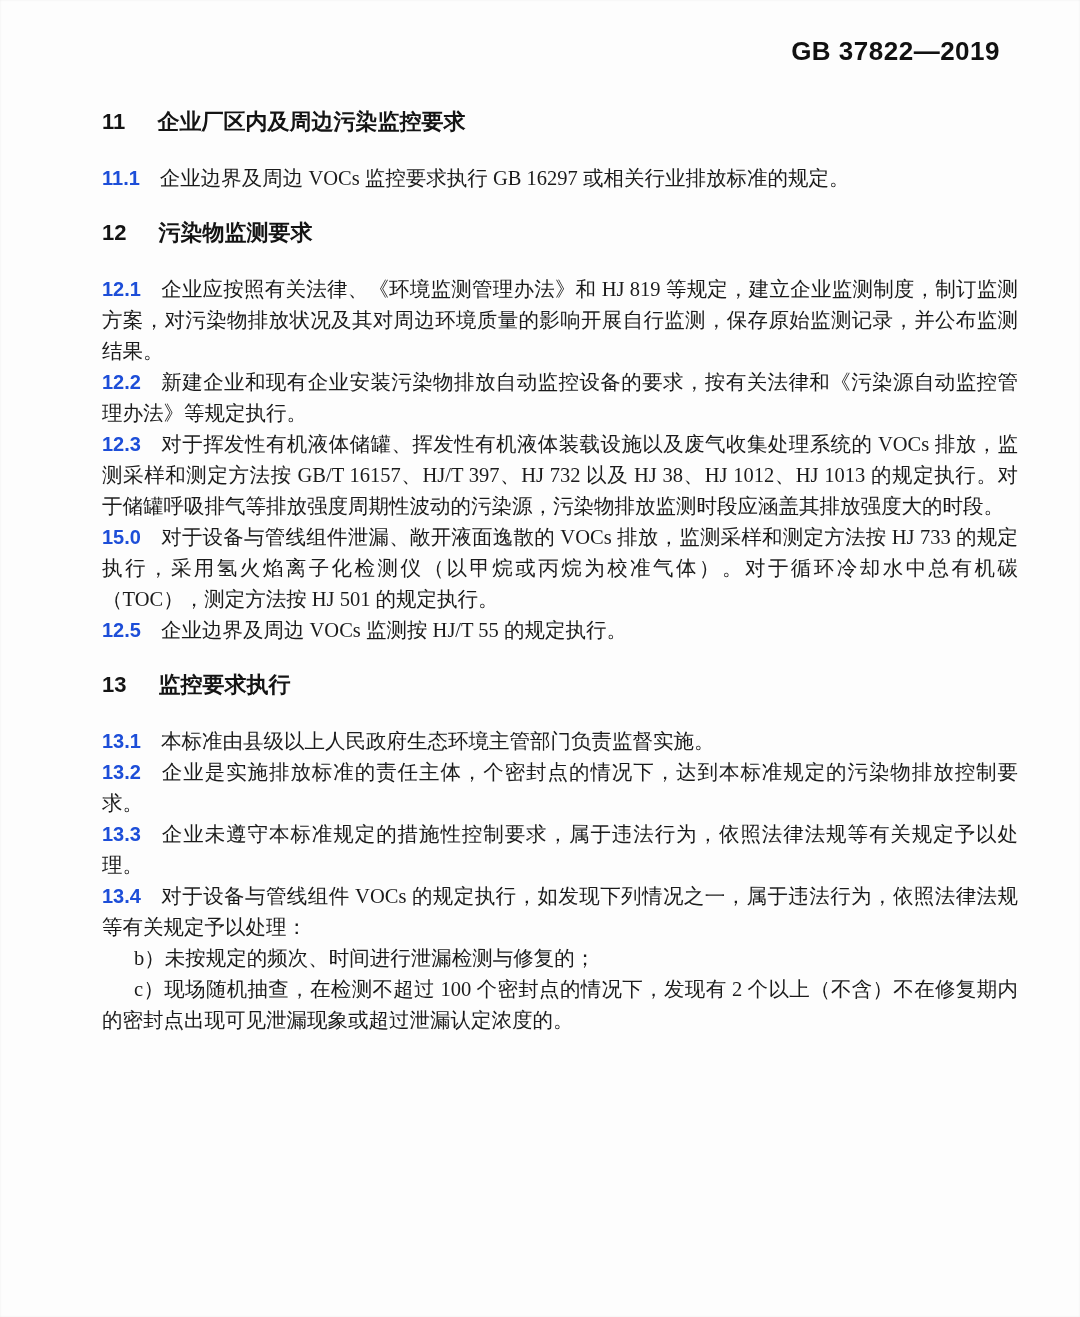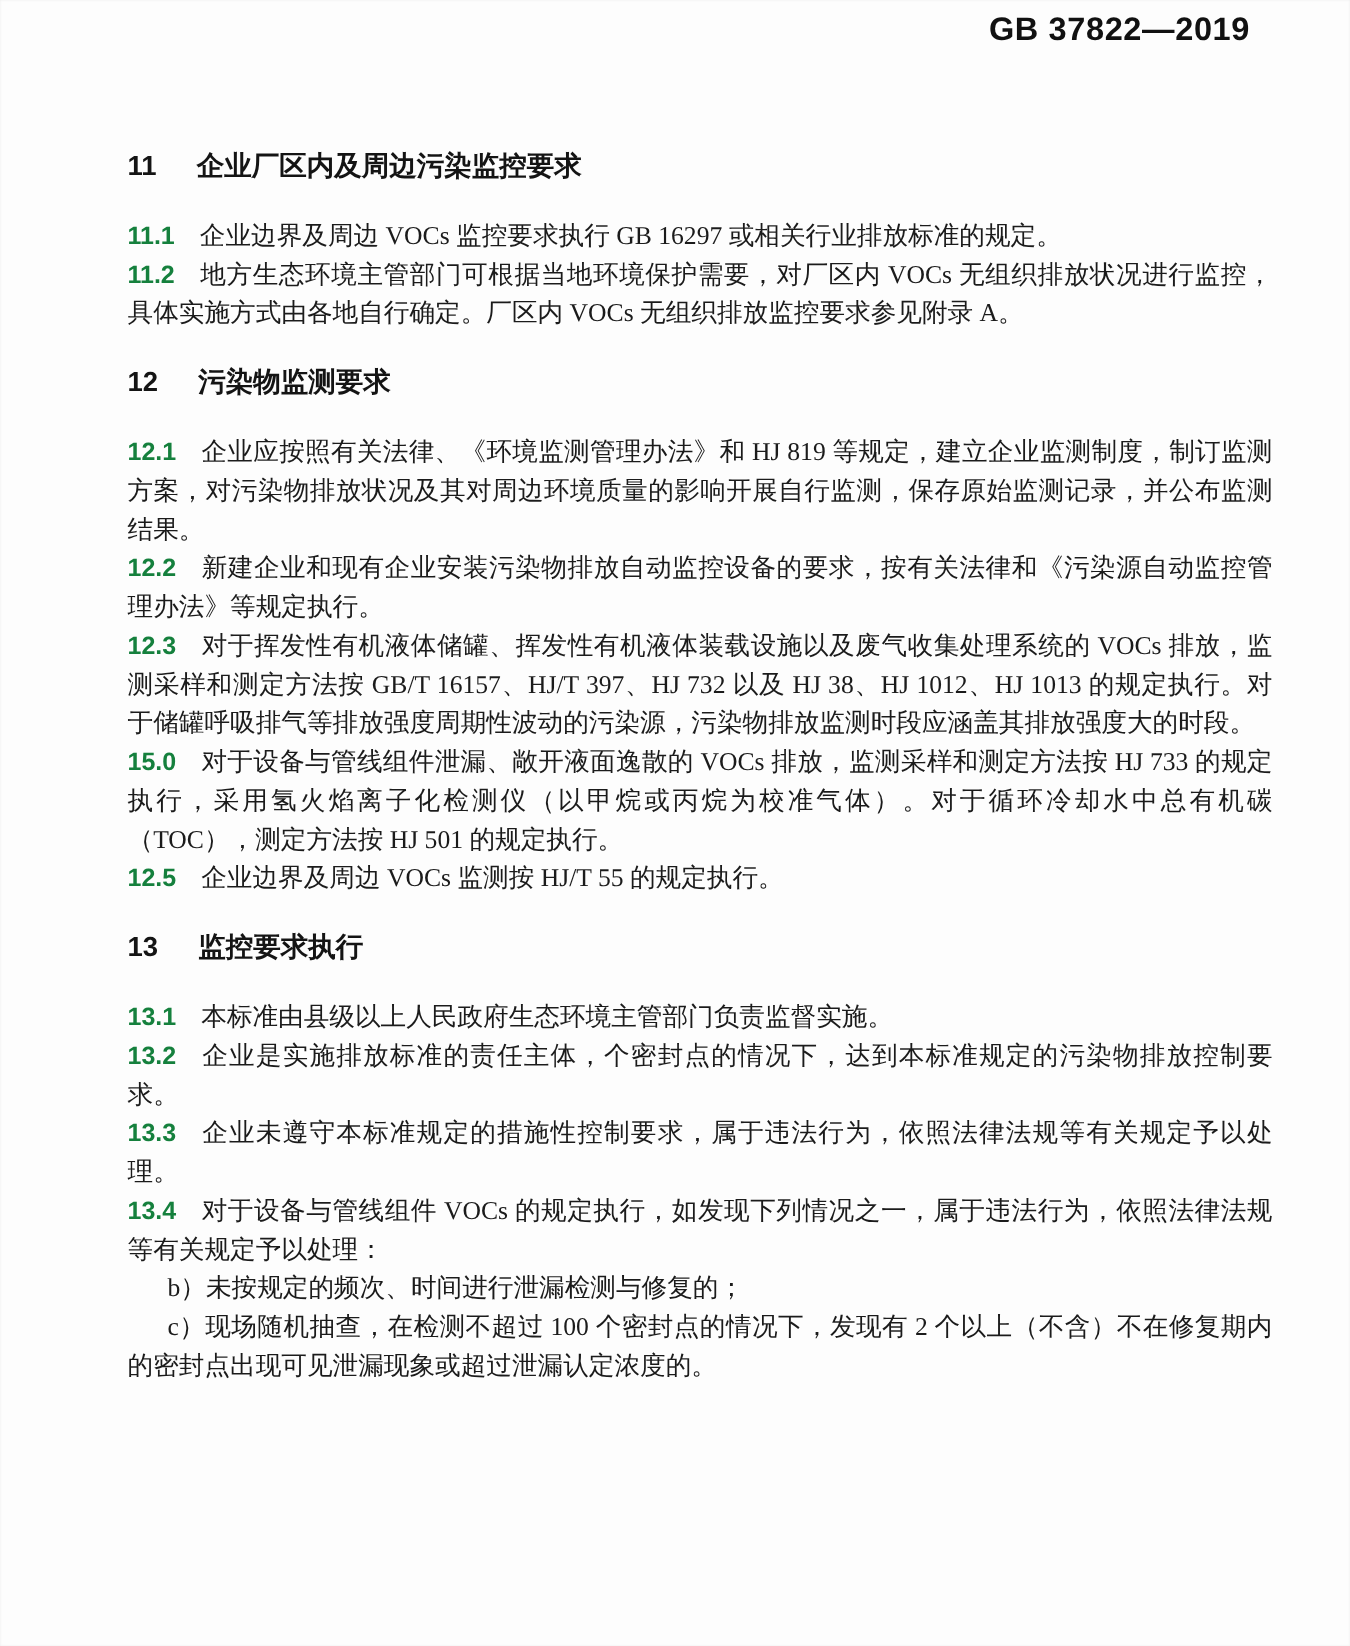--- a/index.html
+++ b/index.html
@@ -7,32 +7,32 @@
     position: relative;
     width: 1080px;
     height: 1317px;
     background: #fdfdfd;
     color: #1b1b1b;
     overflow: hidden;
     box-shadow: inset 0 0 2px rgba(0,0,0,0.08);
   }
   .doc-number {
     position: absolute;
-    top: 8px;
+    top: 36px;
     right: 80px;
     font-family: "Liberation Sans", sans-serif;
     font-weight: 700;
     font-size: 26px;
     letter-spacing: 0.5px;
     color: #111;
   }
   .content {
     position: absolute;
     left: 102px;
-    top: 106px;
+    top: 95px;
     width: 916px;
   }
   .section-heading {
     margin: 24px 0 26px 0;
     font-family: "Liberation Sans", sans-serif;
     font-weight: 700;
     font-size: 22px;
     line-height: 30px;
     color: #141414;
   }
@@ -44,21 +44,21 @@
     font-size: 20.5px;
     line-height: 31px;
     text-align: justify;
     color: #1b1b1b;
   }
   .clause-no {
     font-family: "Liberation Sans", sans-serif;
     font-weight: 600;
     font-size: 20px;
     margin-right: 20px;
-    color: #15803d;
+    color: #1d4ed8;
   }
   .list-item {
     margin: 0;
     font-family: "Liberation Serif", "DejaVu Serif", serif;
     font-size: 20.5px;
     line-height: 31px;
     text-align: justify;
     text-indent: 32px;
     color: #1b1b1b;
   }
@@ -72,23 +72,20 @@
 
   <div class="content">
 
     <div class="doc-section">
       <h2 class="section-heading">
         <span class="sec-no">11</span>
         <span class="sec-title">企业厂区内及周边污染监控要求</span>
       </h2>
       <p class="clause">
         <span class="clause-no">11.1</span><span class="clause-text">企业边界及周边 VOCs 监控要求执行 GB 16297 或相关行业排放标准的规定。</span>
-      </p>
-      <p class="clause">
-        <span class="clause-no">11.2</span><span class="clause-text">地方生态环境主管部门可根据当地环境保护需要，对厂区内 VOCs 无组织排放状况进行监控，具体实施方式由各地自行确定。厂区内 VOCs 无组织排放监控要求参见附录 A。</span>
       </p>
     </div>
 
     <div class="doc-section">
       <h2 class="section-heading">
         <span class="sec-no">12</span>
         <span class="sec-title">污染物监测要求</span>
       </h2>
       <p class="clause">
         <span class="clause-no">12.1</span><span class="clause-text">企业应按照有关法律、《环境监测管理办法》和 HJ 819 等规定，建立企业监测制度，制订监测方案，对污染物排放状况及其对周边环境质量的影响开展自行监测，保存原始监测记录，并公布监测结果。</span>

